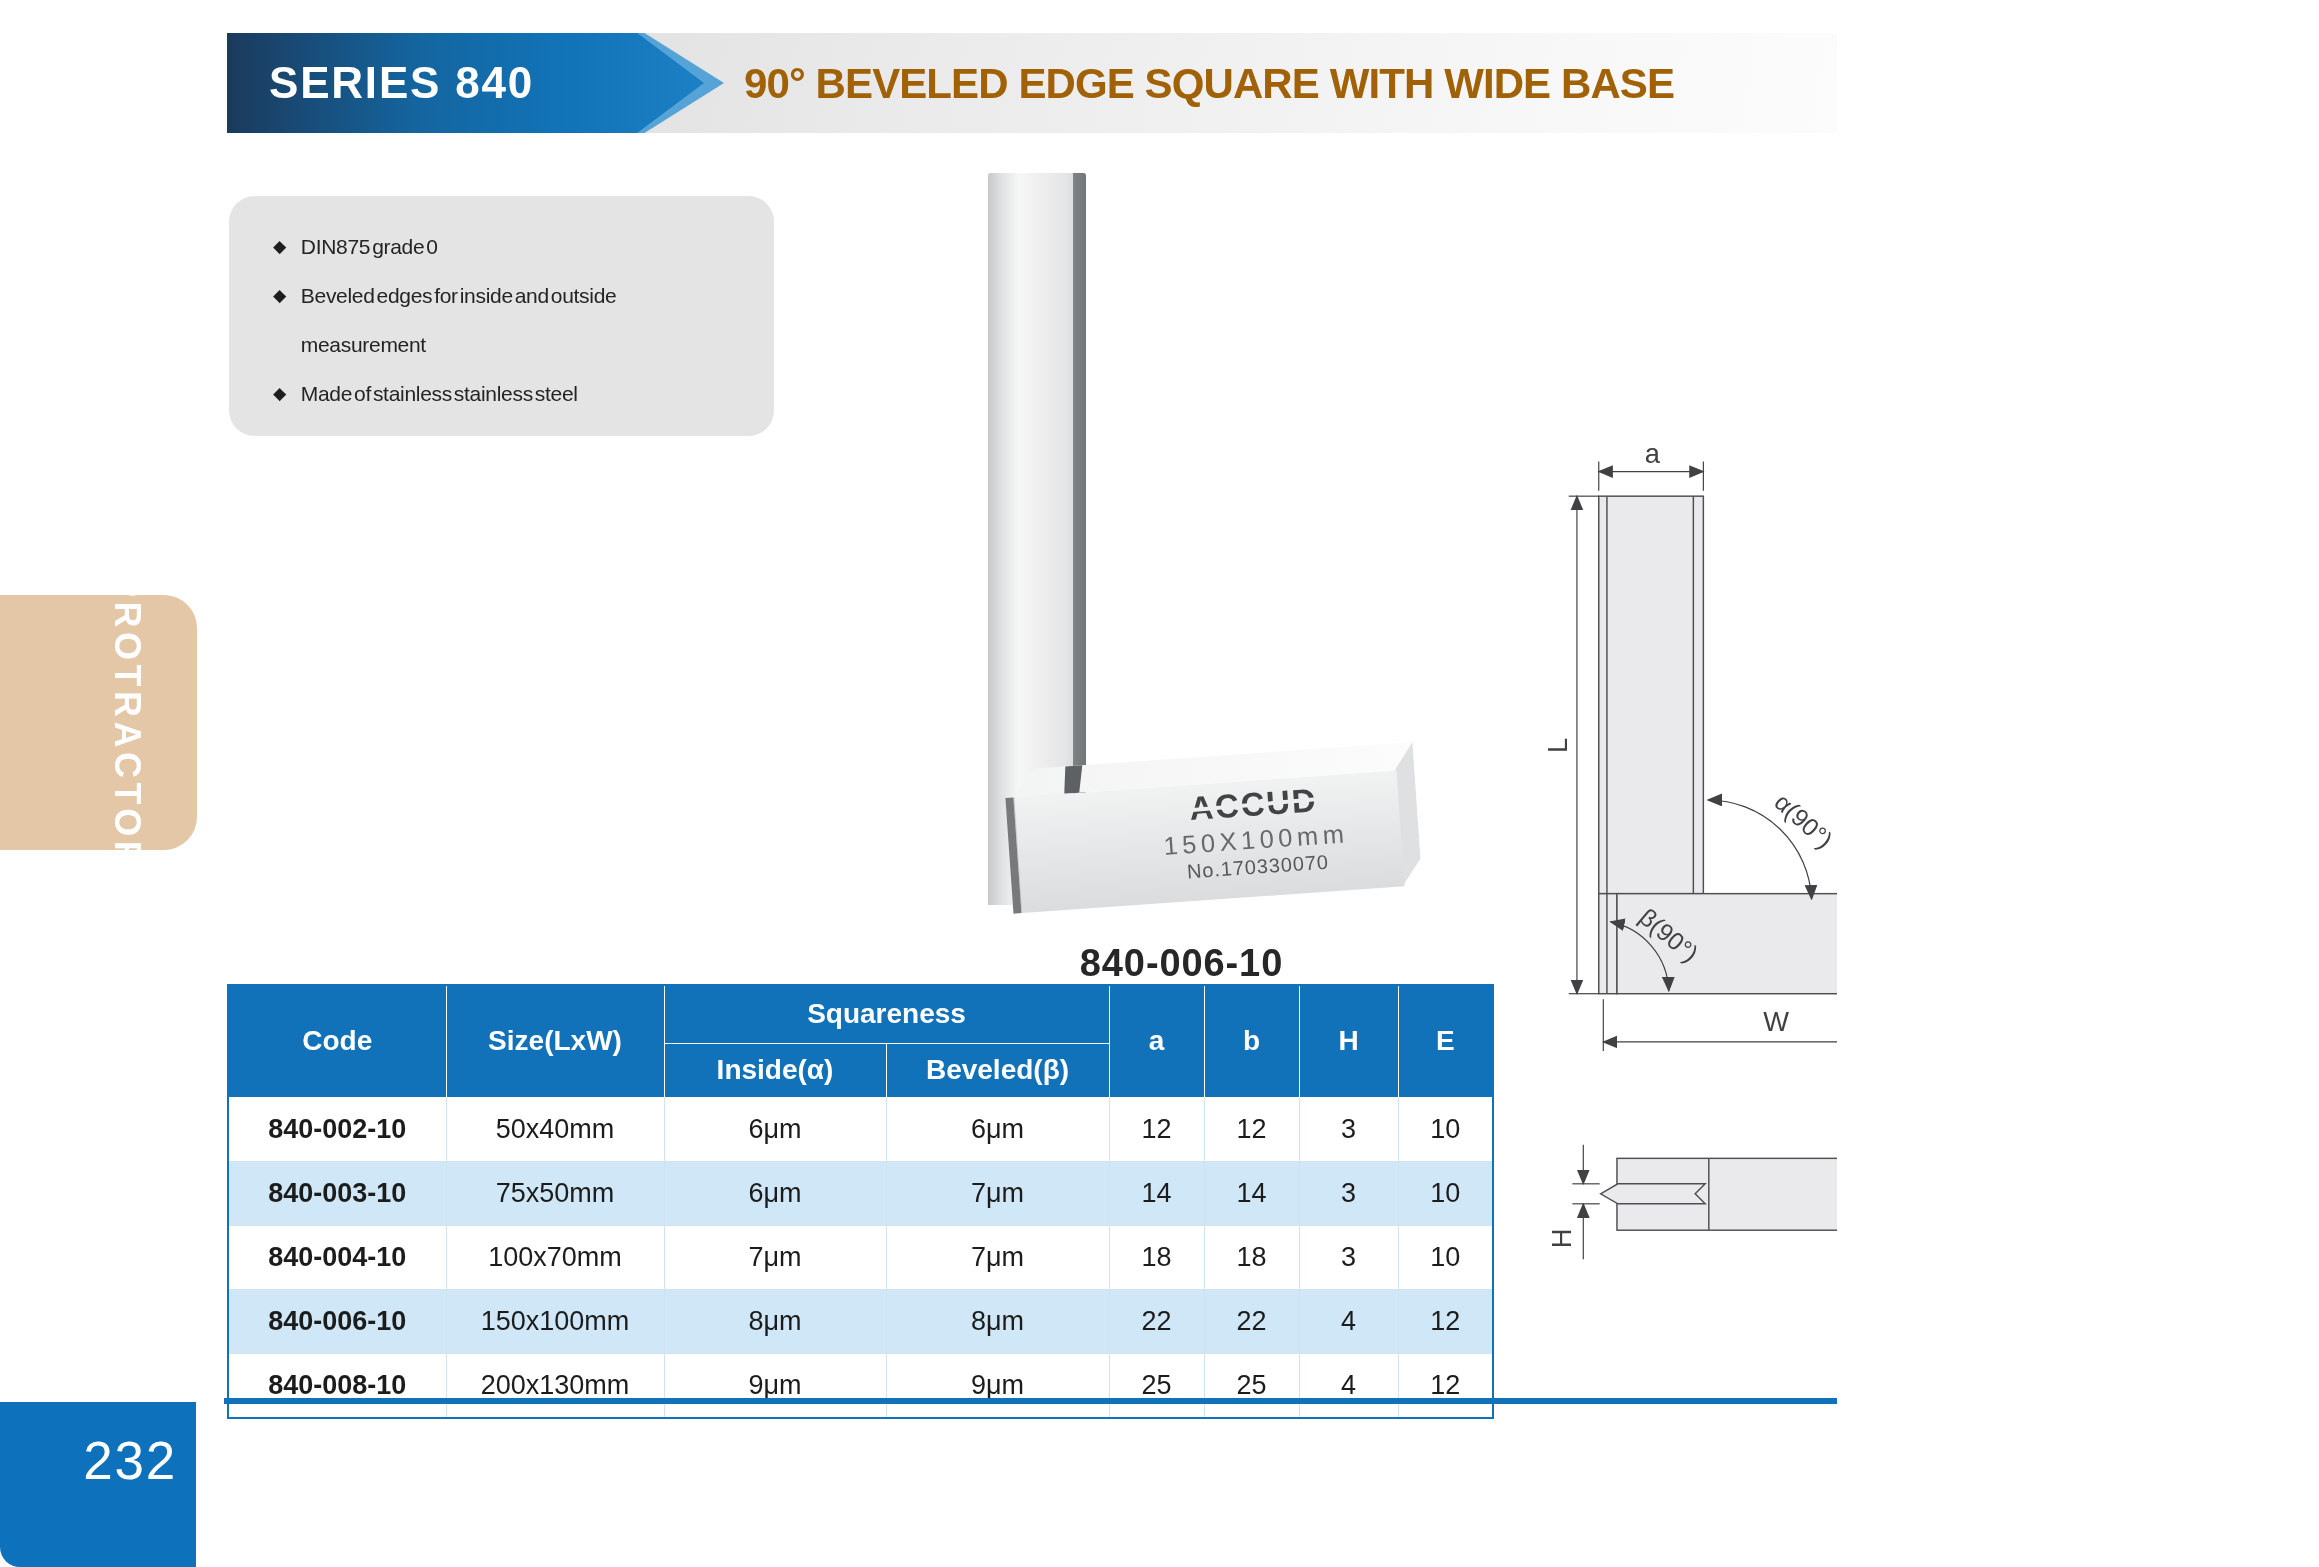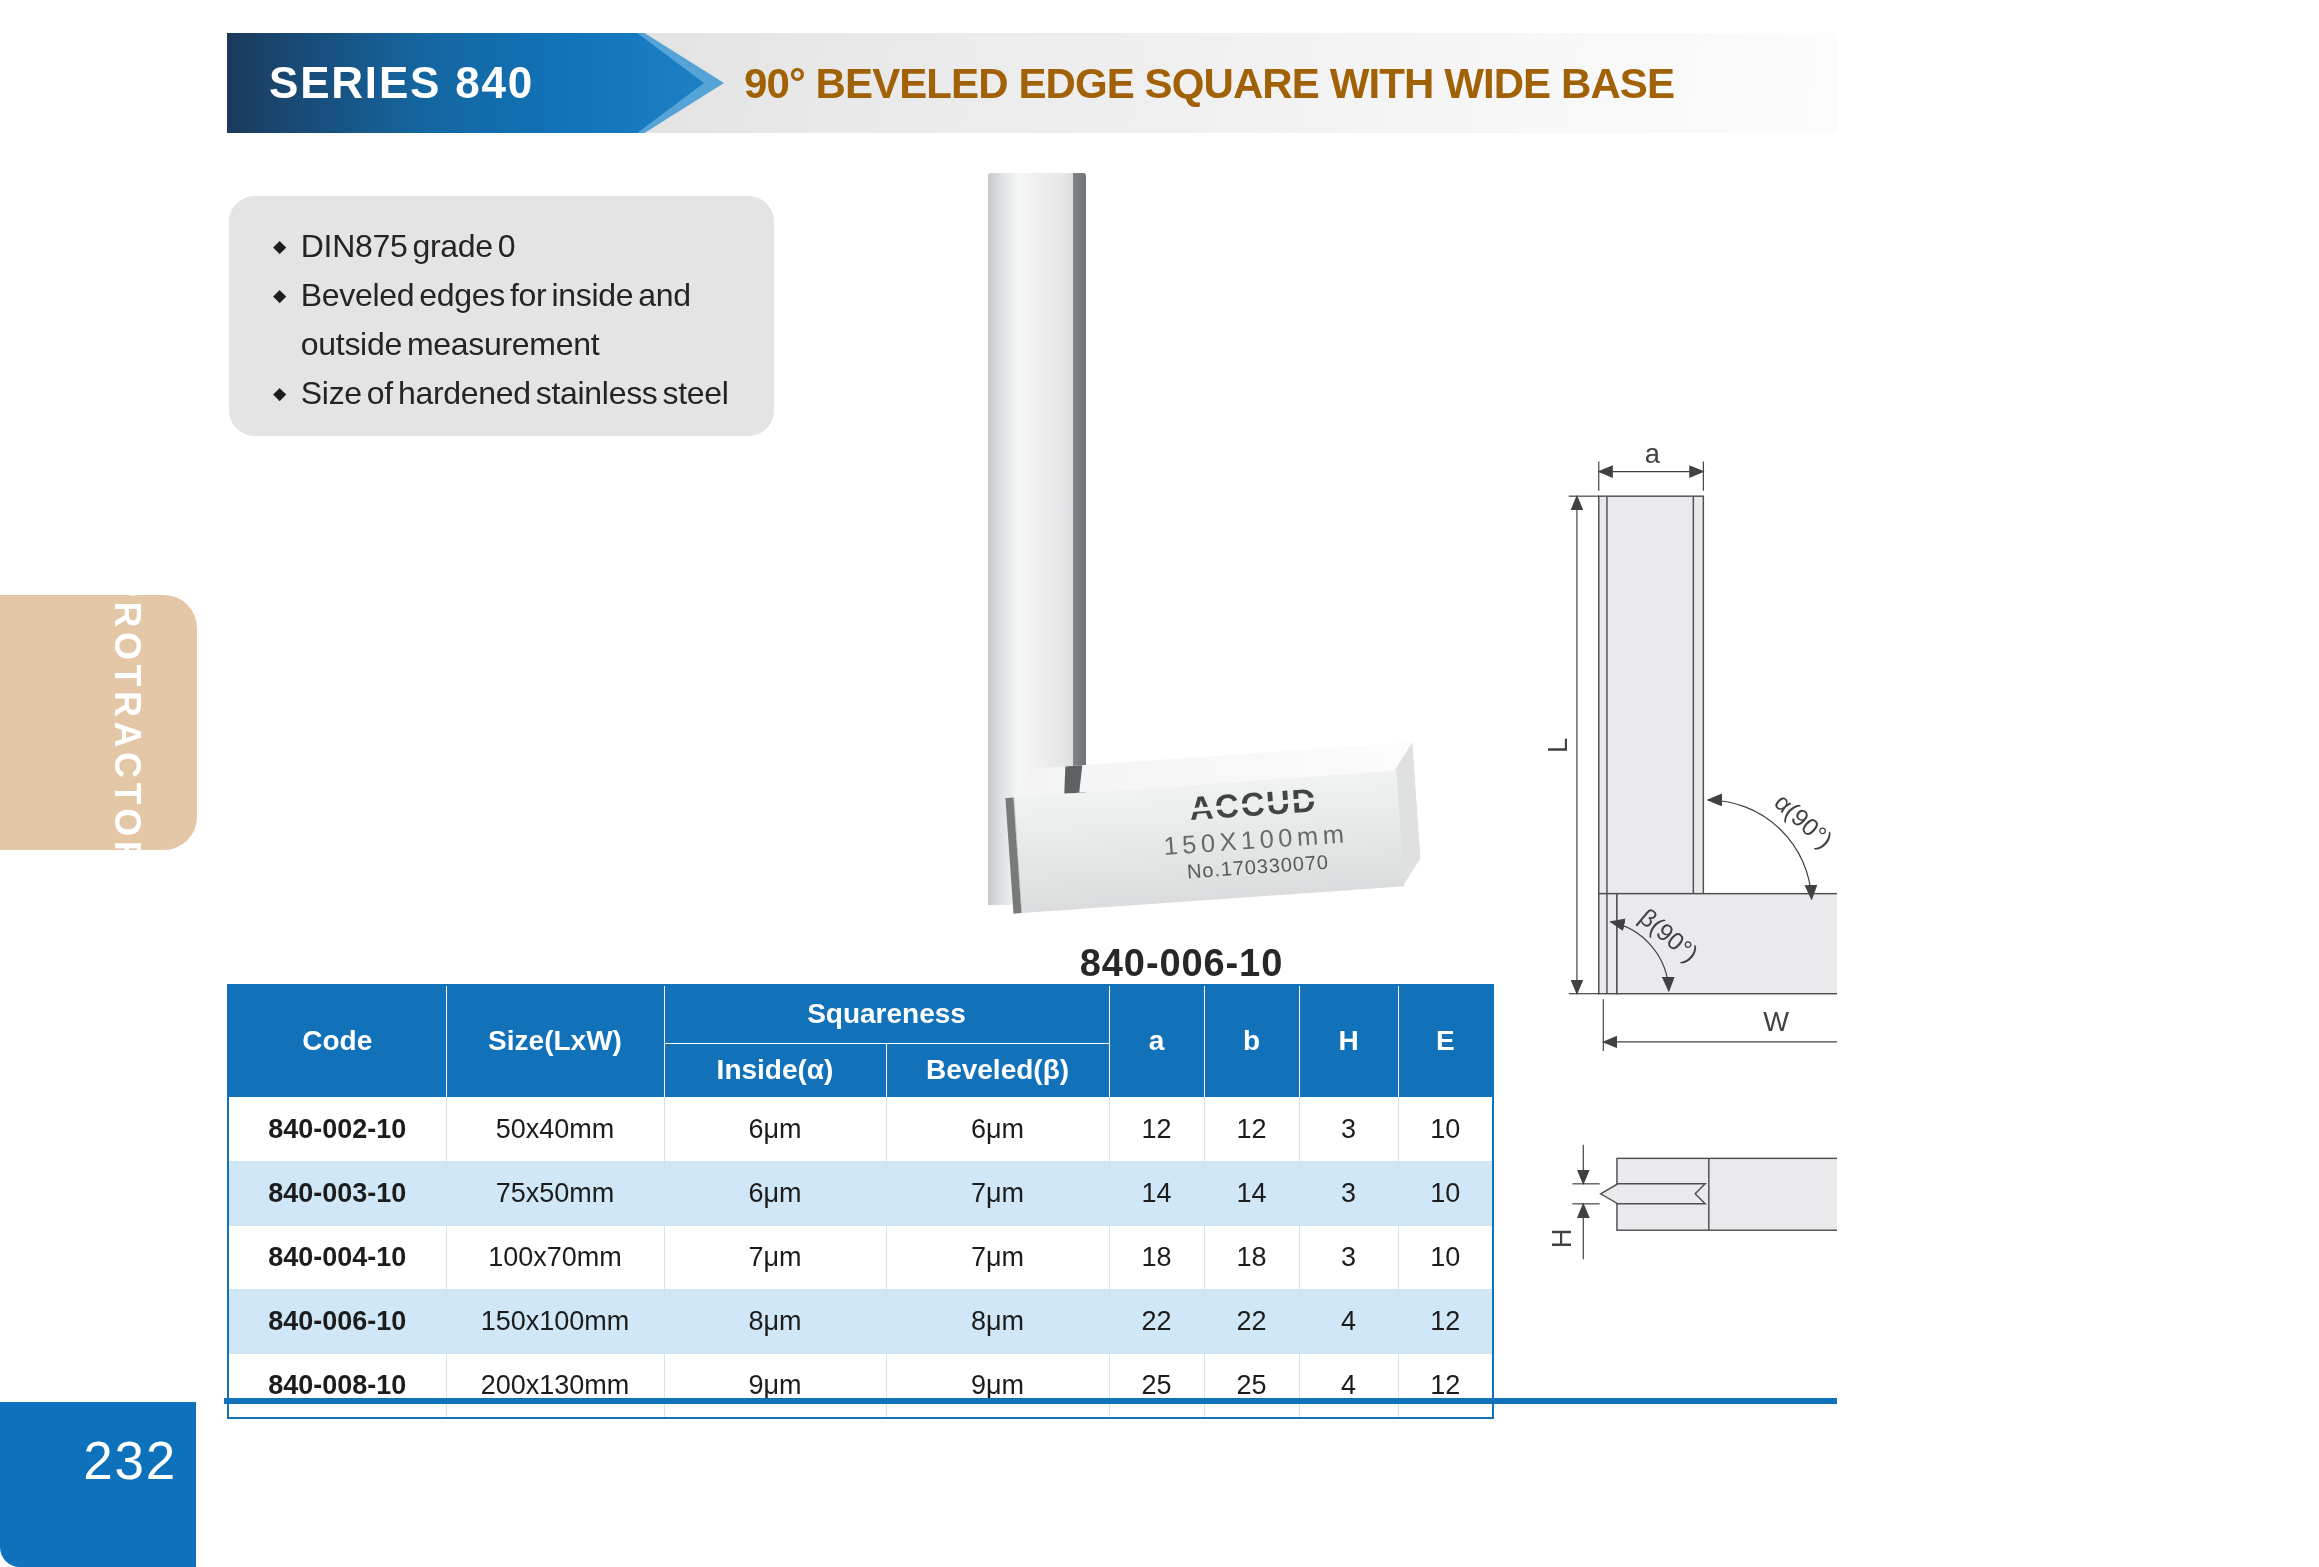--- a/index.html
+++ b/index.html
@@ -17,21 +17,21 @@
   .banner span{display:block;line-height:100px;padding-left:42px;color:#fff;
     font-size:44px;font-weight:bold;letter-spacing:1.8px;}
   .page-title{position:absolute;left:744px;top:33px;height:100px;line-height:102px;
     color:#a16207;font-size:42px;font-weight:bold;letter-spacing:-0.9px;white-space:nowrap;}
 
   
   .features{position:absolute;left:229px;top:196px;width:545px;height:240px;
     background:#e4e4e5;border-radius:25.5px;box-sizing:border-box;padding:25.5px 0 0 44px;}
   .feat-item{display:flex;align-items:flex-start;}
   .feat-bullet{font-size:17.3px;line-height:49px;color:#1d1d1d;margin-right:14.5px;}
-  .feat-text{font-size:32px;line-height:49px;max-width:436px;color:#242424;
+  .feat-text{font-size:21px;line-height:49px;max-width:436px;color:#242424;
     letter-spacing:-0.3px;word-spacing:-3.6px;}
 
   
   .side-tab{position:absolute;left:-31px;top:595px;width:228px;height:255px;
     background:#e4c7a7;border-radius:33px;display:flex;align-items:center;justify-content:flex-end;}
   .side-tab span{writing-mode:vertical-rl;color:#fff;font-size:36px;font-weight:bold;
     letter-spacing:4.5px;margin-right:49px;}
 
   
   .blade{position:absolute;left:988px;top:173px;width:98px;height:732px;border-radius:2.7px 2.7px 0 0;
@@ -96,21 +96,21 @@
     <div class="feat-item">
       <span class="feat-bullet">◆</span>
       <span class="feat-text">DIN875 grade 0</span>
     </div>
     <div class="feat-item">
       <span class="feat-bullet">◆</span>
       <span class="feat-text">Beveled edges for inside and outside measurement</span>
     </div>
     <div class="feat-item">
       <span class="feat-bullet">◆</span>
-      <span class="feat-text">Size of hardened stainless steel</span>
+      <span class="feat-text">Made of stainless stainless steel</span>
     </div>
   </div>
 
   <div class="side-tab">
     <span>PROTRACTOR</span>
   </div>
 
   <div class="blade"></div>
   <div class="base-group">
     <div class="base-top"></div>

